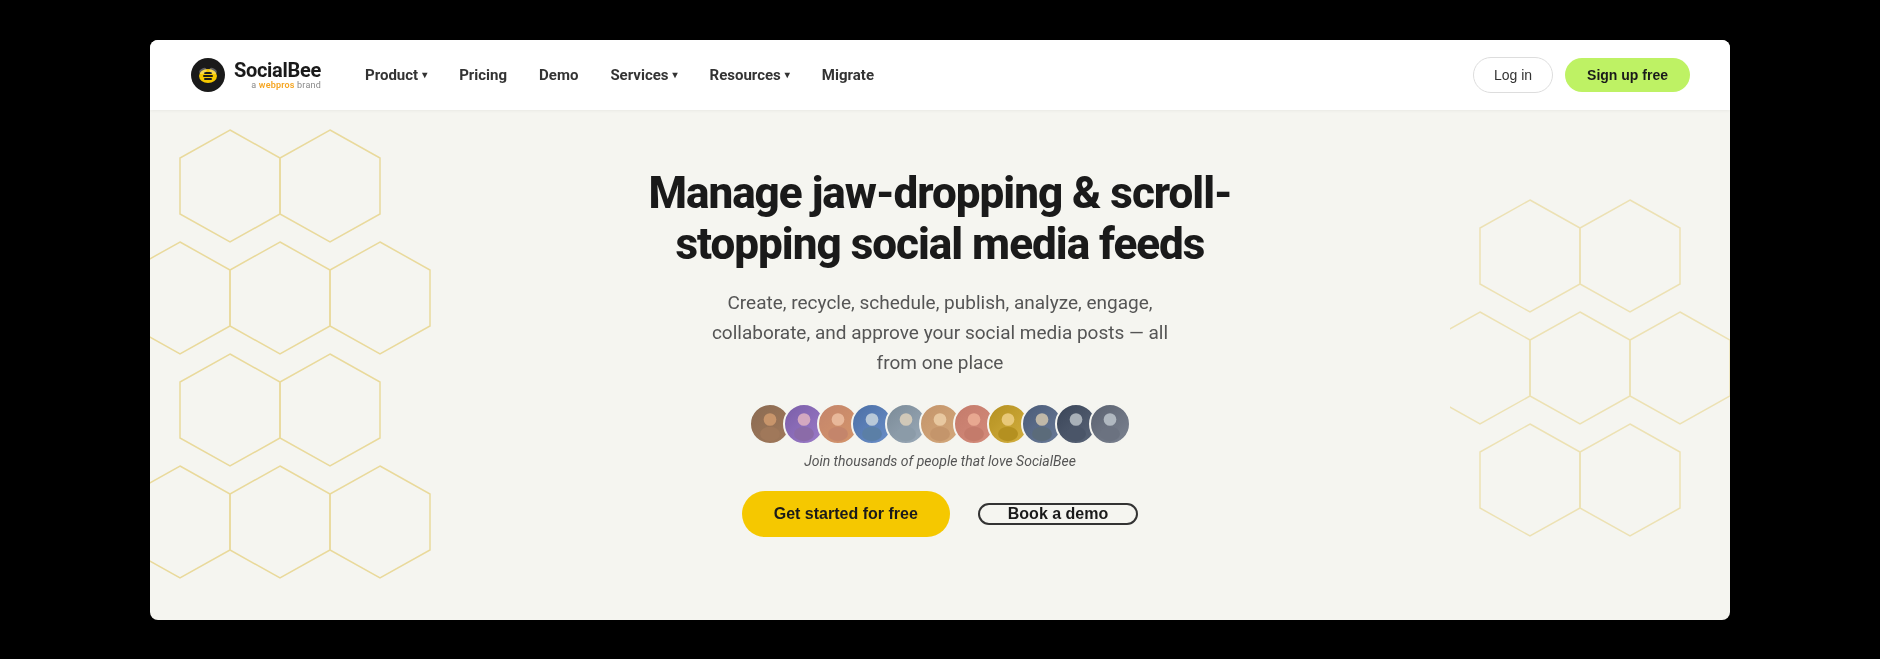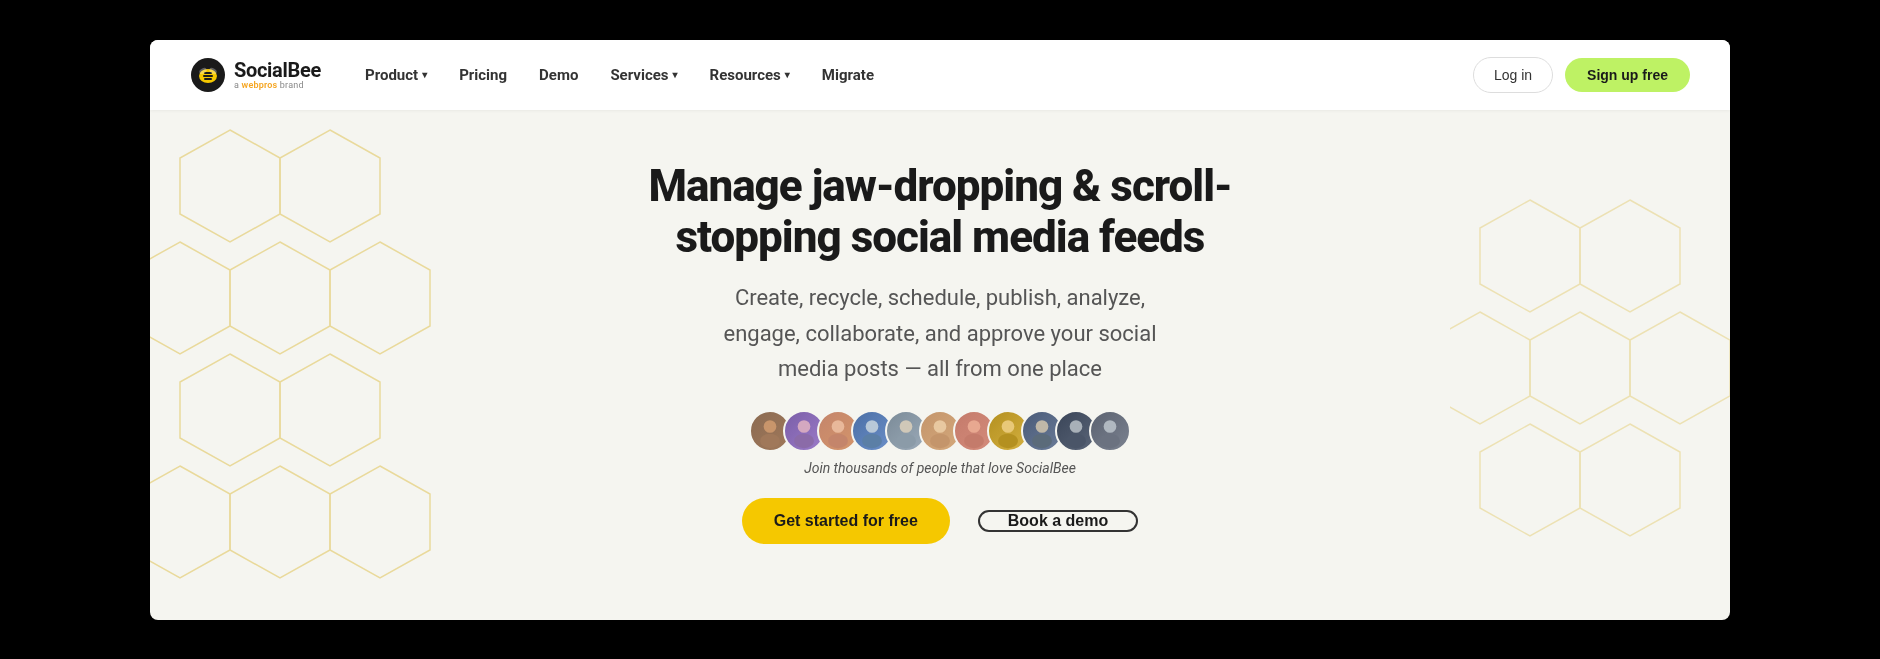--- a/index.html
+++ b/index.html
@@ -79,20 +79,21 @@
     .logo-name {
       font-size: 20px;
       font-weight: 700;
       color: #1a1a1a;
       letter-spacing: -0.3px;
     }
     .logo-sub {
       font-size: 9px;
       color: #888;
       letter-spacing: 0.2px;
+      text-align: right;
     }
     .logo-sub span {
       color: #f5a623;
       font-weight: 600;
     }
     .nav-links {
       display: flex;
       align-items: center;
       gap: 4px;
       flex: 1;
@@ -161,21 +162,21 @@
     .hero-title {
       font-size: 44px;
       font-weight: 800;
       color: #1a1a1a;
       line-height: 1.15;
       max-width: 600px;
       margin-bottom: 18px;
       letter-spacing: -1px;
     }
     .hero-subtitle {
-      font-size: 22px;
+      font-size: 19px;
       color: #555;
       line-height: 1.6;
       max-width: 480px;
       margin-bottom: 24px;
     }
 
     
     .avatars-row {
       display: flex;
       align-items: center;

